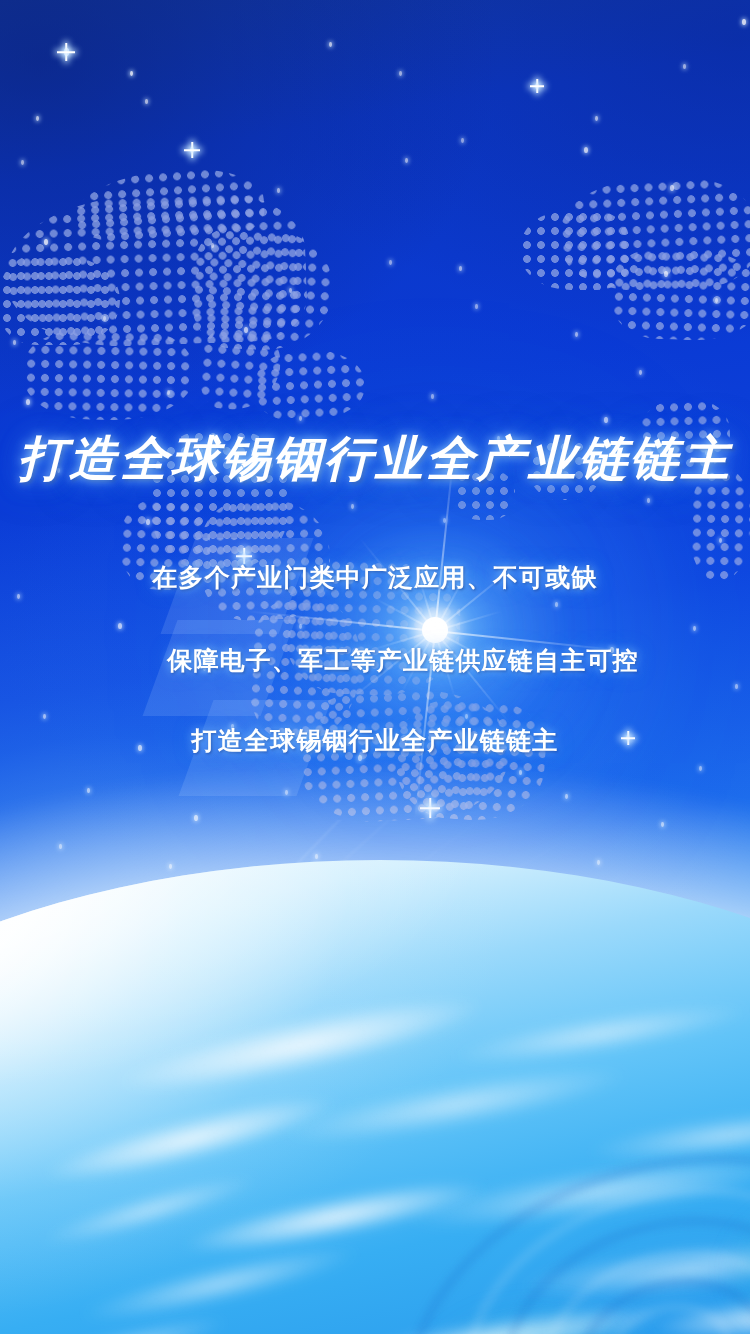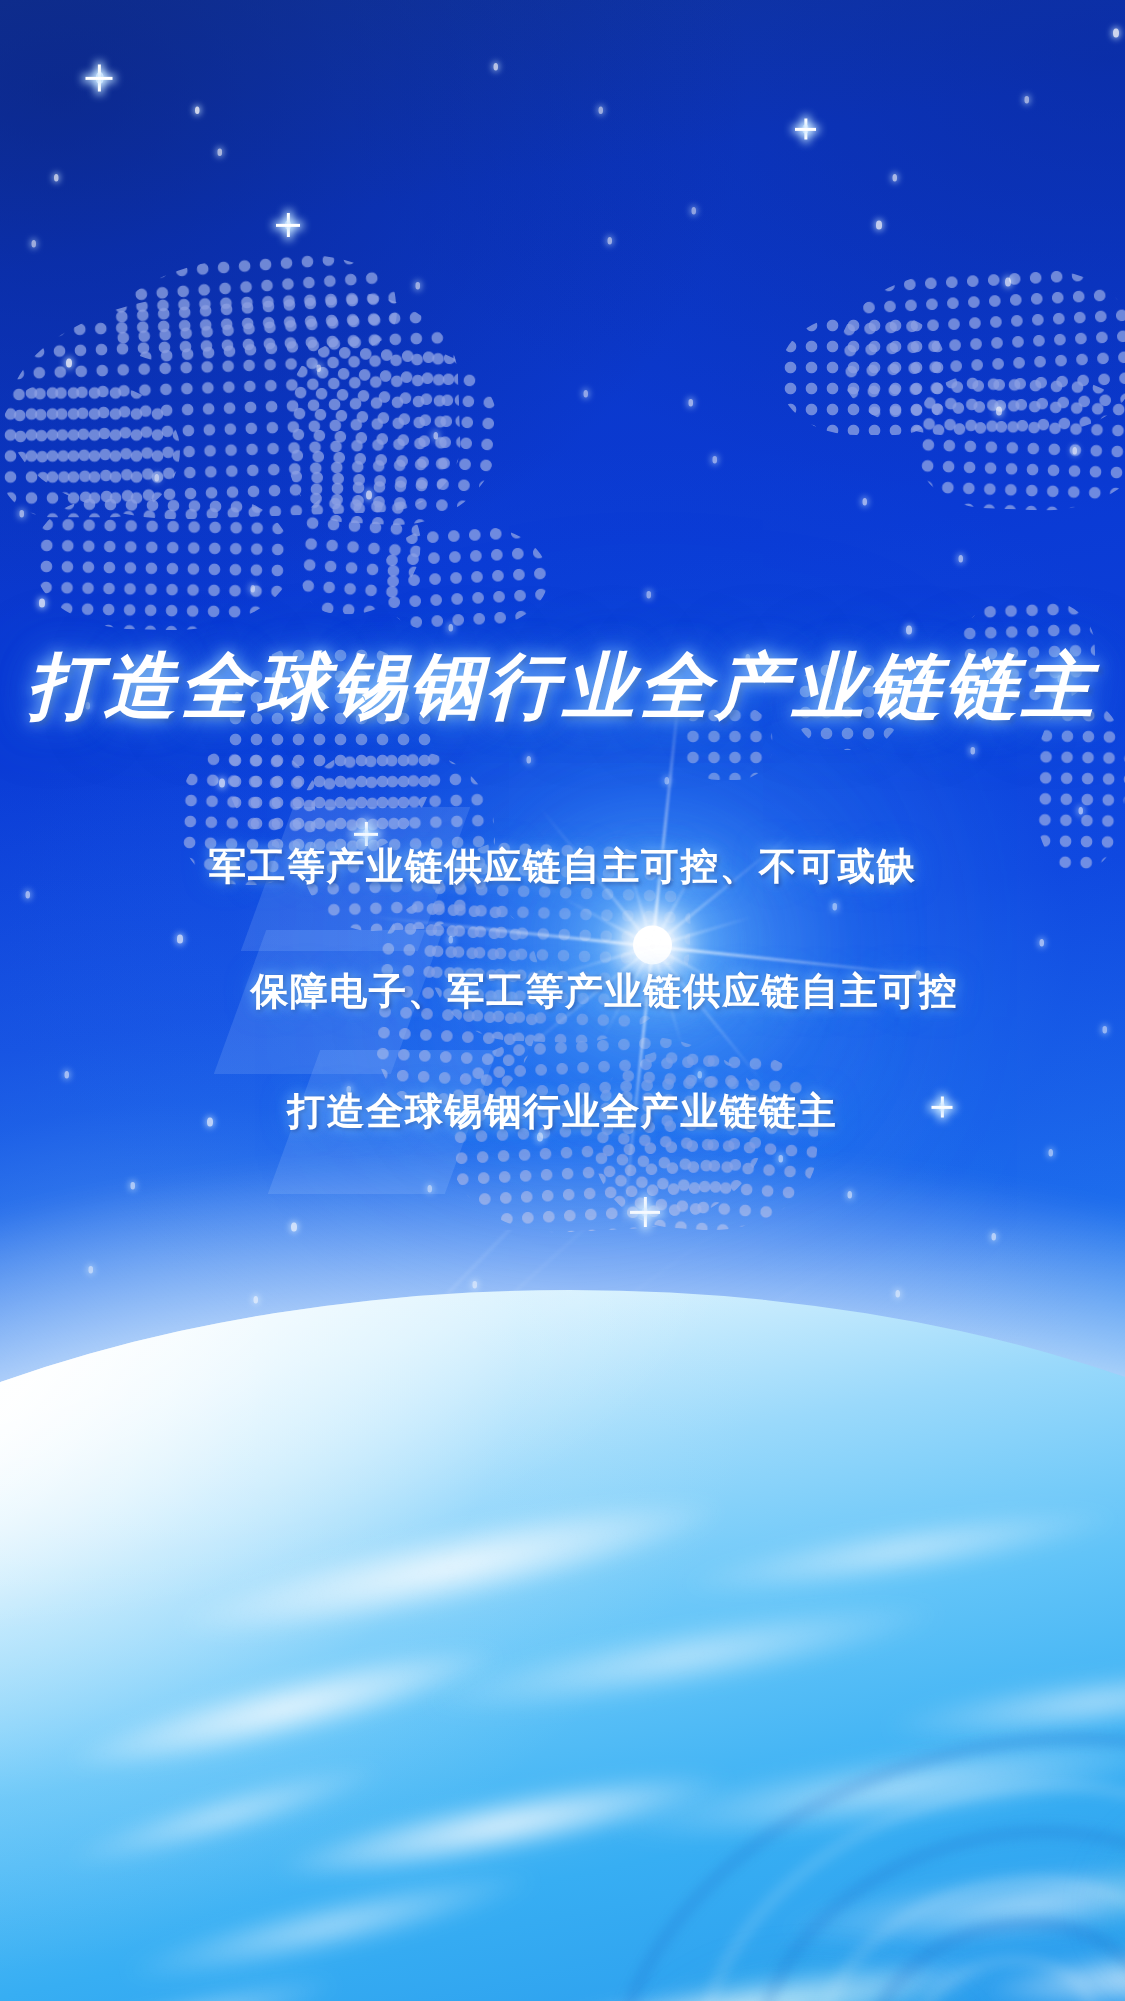--- a/index.html
+++ b/index.html
@@ -378,17 +378,17 @@
       <div class="swirl" style="left: 840px; top: 392px; width: 268px; height: 206px; transform: rotate(-14deg);"></div>
       <div class="swirl deep" style="left: 876px; top: 420px; width: 196px; height: 150px; transform: rotate(-14deg);"></div>
       <div class="swirl" style="left: 906px; top: 444px; width: 128px; height: 100px; transform: rotate(-14deg);"></div>
       <div class="swirl deep" style="left: 700px; top: 300px; width: 560px; height: 420px; transform: rotate(-14deg);"></div>
       <div class="teal" style="left: 660px; top: 400px; width: 360px; height: 260px;"></div>
       <div class="teal" style="left: 980px; top: 300px; width: 300px; height: 220px;"></div>
     </div>
 
   <div class="title">打造全球锡铟行业全产业链链主</div>
 
-  <div class="sub sub1">军工等产业链供应链自主可控、不可或缺</div>
+  <div class="sub sub1">在多个产业门类中广泛应用、不可或缺</div>
   <div class="sub sub2">保障电子、军工等产业链供应链自主可控</div>
   <div class="sub sub3">打造全球锡铟行业全产业链链主</div>
 
 </div>
 
 </body></html>

